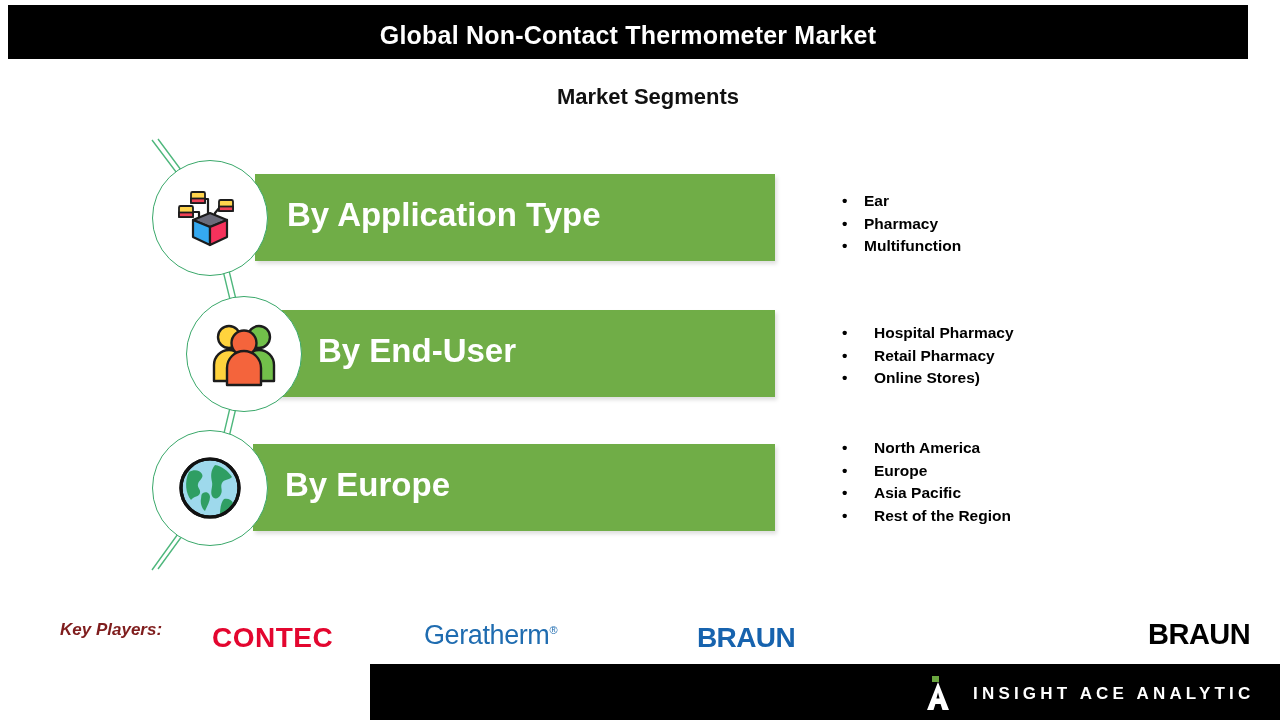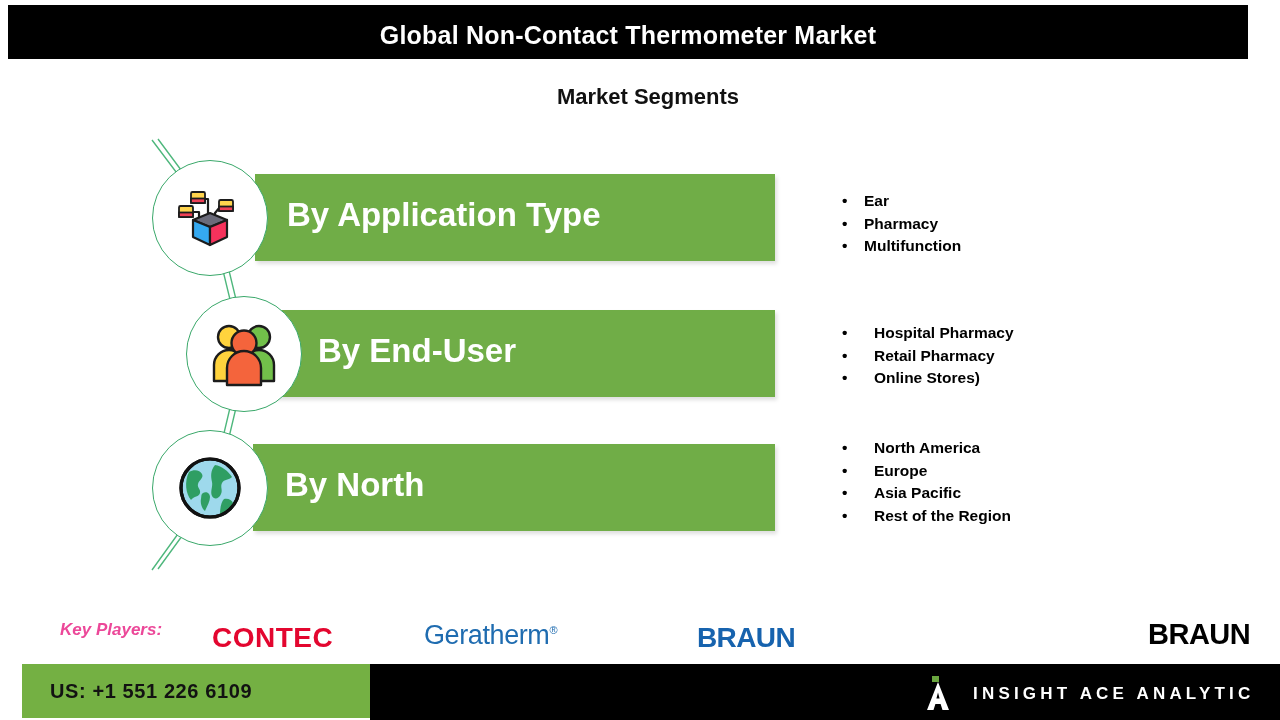--- a/index.html
+++ b/index.html
@@ -57,21 +57,21 @@
     white-space:nowrap;
   }
   .bullets li .dot{
     position:absolute;left:0;top:0;
   }
   .bullets li .txt{display:inline-block;}
 
   
   .key-players-label{
     position:absolute;left:60px;top:620px;
-    font-size:17px;font-weight:bold;font-style:italic;color:#ec4899;
+    font-size:17px;font-weight:bold;font-style:italic;color:#7f1d1d;
     white-space:nowrap;
   }
   .logo{position:absolute;white-space:nowrap;}
   .logo-contec{
     left:212px;top:622px;color:#e3062f;font-size:28px;font-weight:bold;
     letter-spacing:0.5px;font-family:"Liberation Sans",sans-serif;
   }
   .logo-geratherm{
     left:424px;top:620px;color:#1f6cb0;font-size:27px;font-weight:normal;
     letter-spacing:-0.4px;
@@ -223,21 +223,21 @@
         <li style="font-size:15.5px;line-height:22.5px;padding-left:32px;">
           <span class="dot">•</span>
           <span class="txt">Online Stores)</span>
         </li>
       </ul>
     </div>
   </div>
 
   <div class="row">
     <div class="bar" style="left:253px;top:444px;width:522px;height:87px;">
-      <div class="bar-label" style="left:32px;top:22px;font-size:33px;">By North</div>
+      <div class="bar-label" style="left:32px;top:22px;font-size:33px;">By Europe</div>
     </div>
 
     <div class="circle" style="left:152px;top:430px;width:116px;height:116px;">
       <div class="icon-wrap">
         <svg width="66" height="66" viewBox="0 0 66 66" xmlns="http://www.w3.org/2000/svg">
           <circle cx="33" cy="33" r="29" fill="#9ed9ec" stroke="#111111" stroke-width="3.2"></circle>
           <g fill="#2f9e63">
             <path d="M12,17 C17,14 23,15 25,19 C27,23 22,25 21,29 C20,33 24,34 23,38 C22,42 17,41 14,45 C9,39 7,27 12,17 Z"></path>
             <path d="M26,38 C29,36 33,38 33,42 C33,47 30,51 28,56 C25,54 23,48 24,44 C24.5,41 24,39 26,38 Z"></path>
             <path d="M38,10 C45,11 51,16 55,22 C52,25 47,24 45,28 C43,32 46,35 44,39 C42,44 37,45 35,41 C33,36 36,32 35,27 C34,22 33,16 38,10 Z"></path>
@@ -276,23 +276,20 @@
 
   <div class="logo logo-geratherm">
     <span>Geratherm</span><sup>®</sup>
   </div>
 
   <div class="logo logo-omron">BRAUN</div>
 
 
   <div class="logo logo-braun">BRAUN</div>
 
-  <div class="footer-green">
-    <div class="footer-phone">US: +1 551 226 6109</div>
-  </div>
 
   <div class="footer-black">
     <div class="brand">
       <div class="brand-mark">
         <svg width="26" height="36" viewBox="0 0 26 36" xmlns="http://www.w3.org/2000/svg">
           <rect x="7" y="0" width="7" height="6" fill="#6aa63f"></rect>
           <path d="M13,6 L24,34 L17.5,34 L15.6,28 L10.4,28 L8.5,34 L2,34 Z
                    M13,16.5 L11.4,22.5 L14.6,22.5 Z" fill="#ffffff"></path>
         </svg>
       </div>

